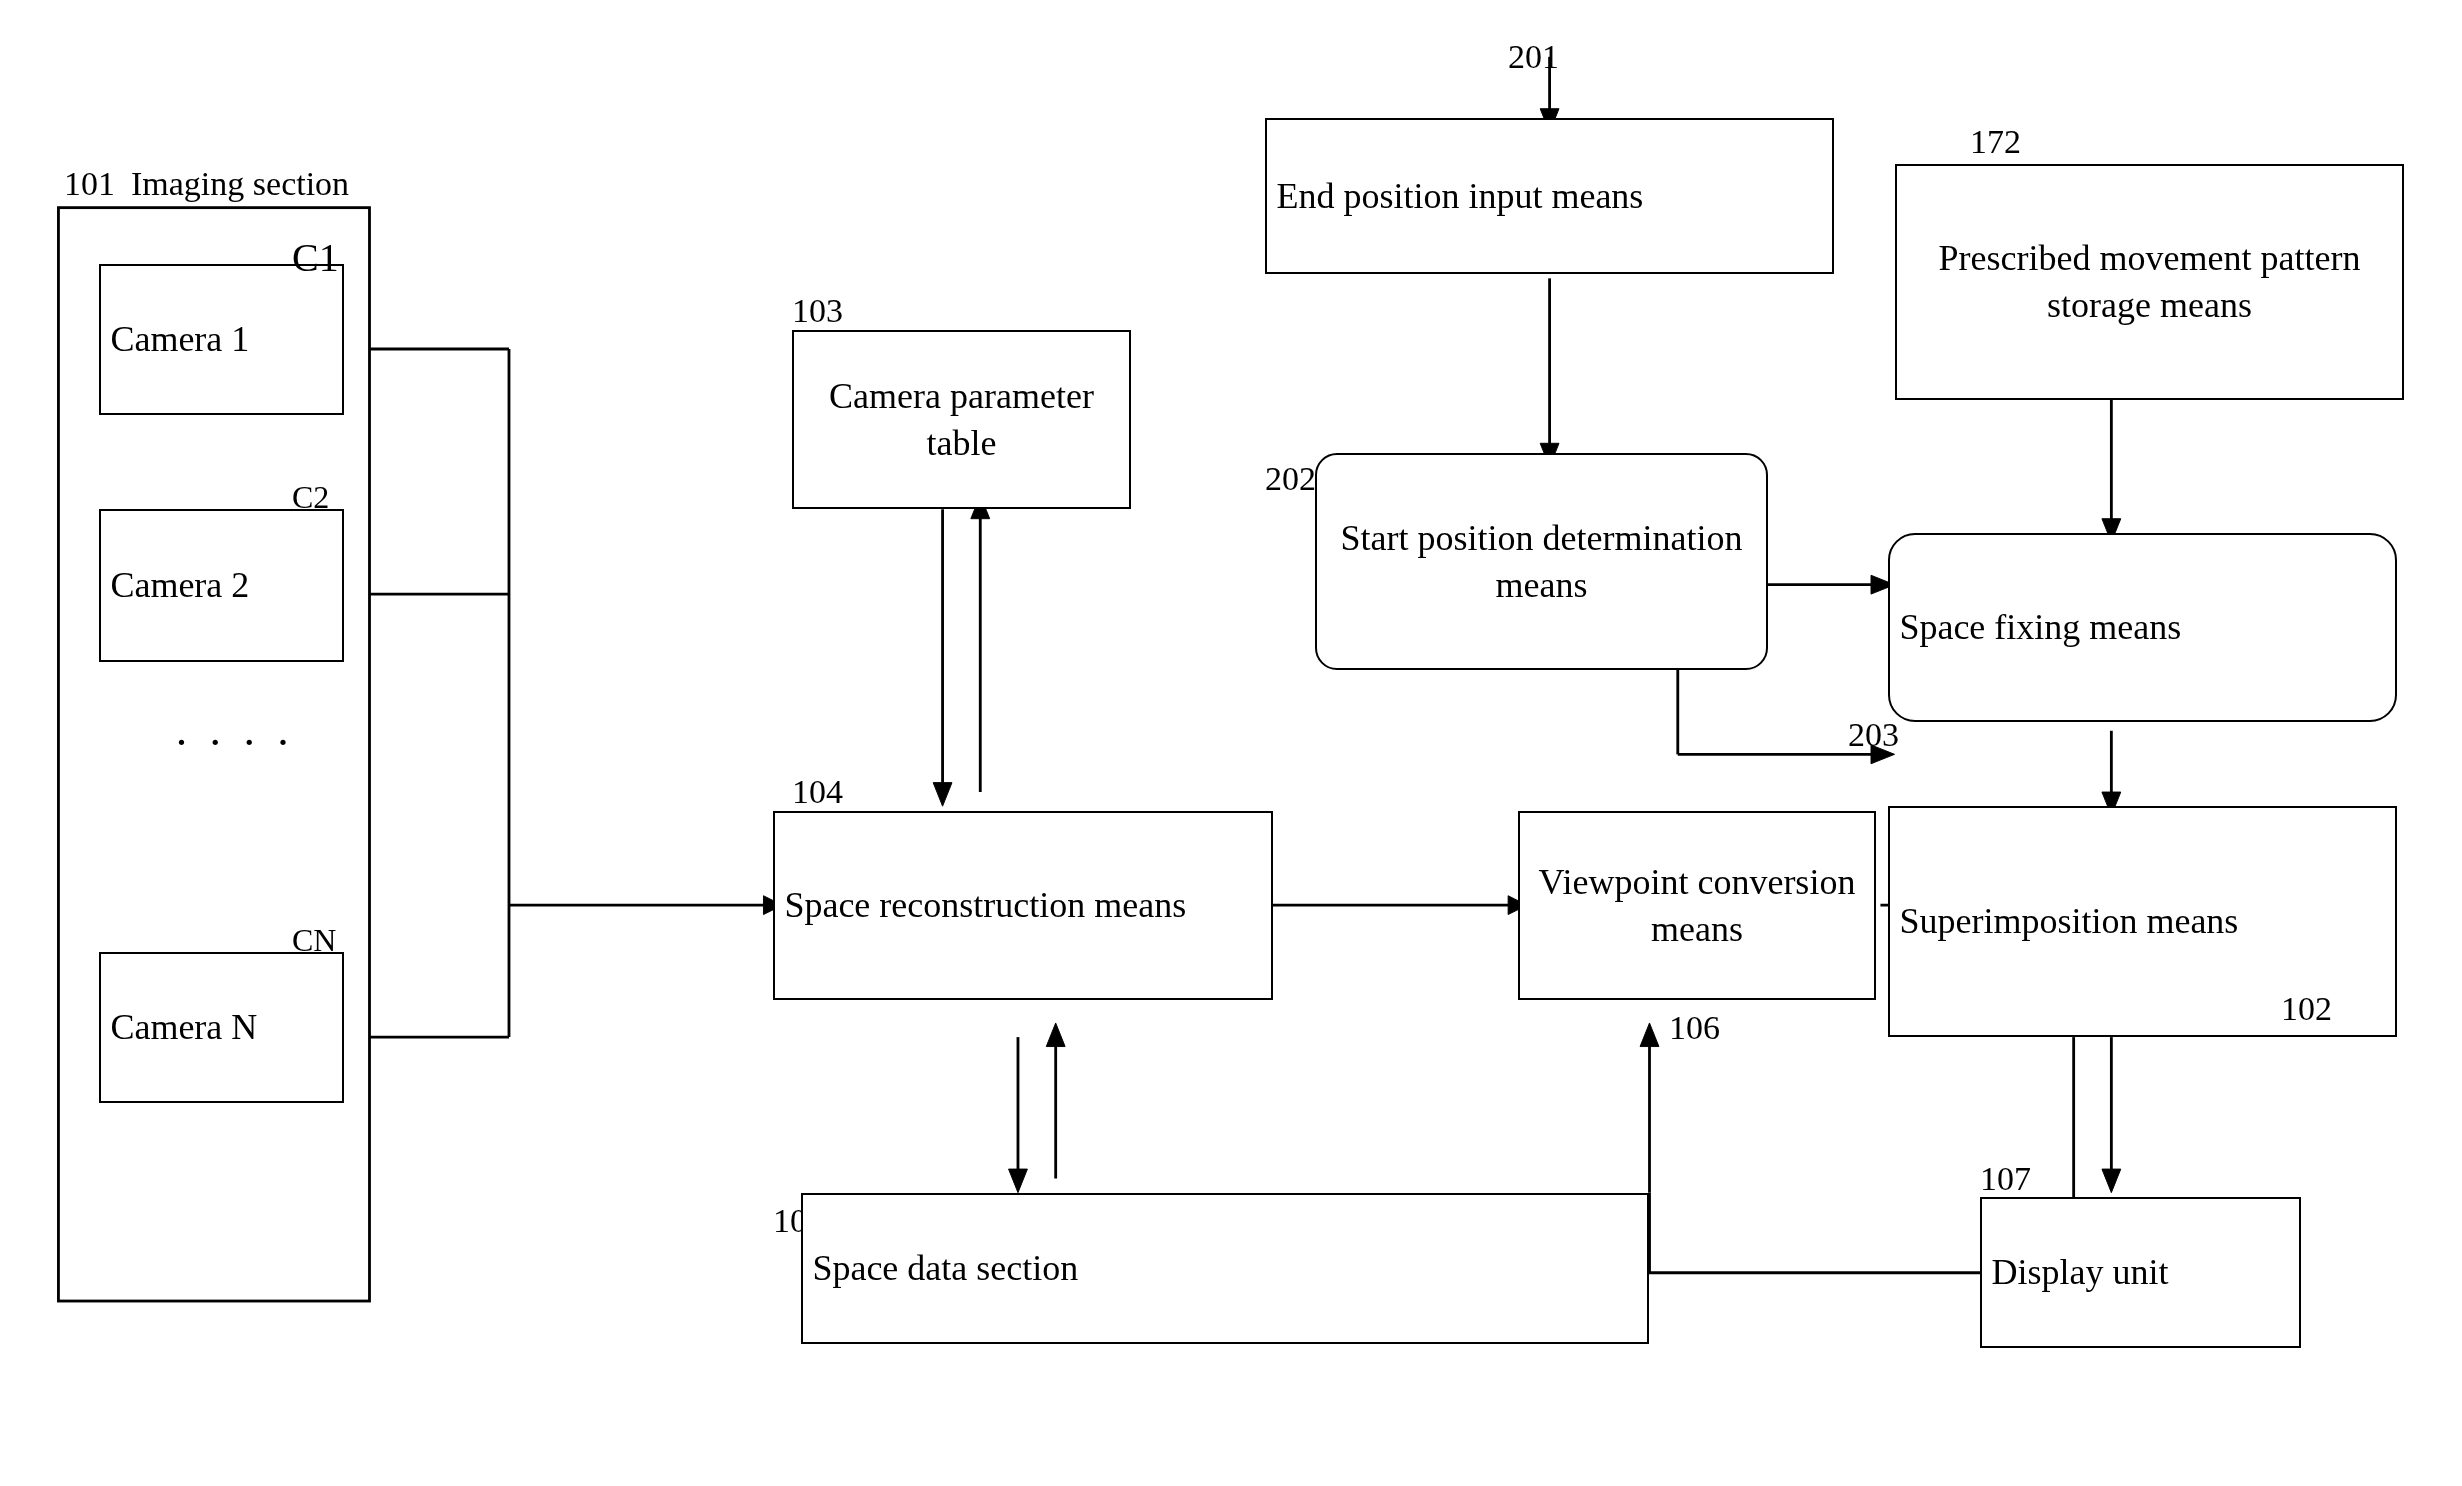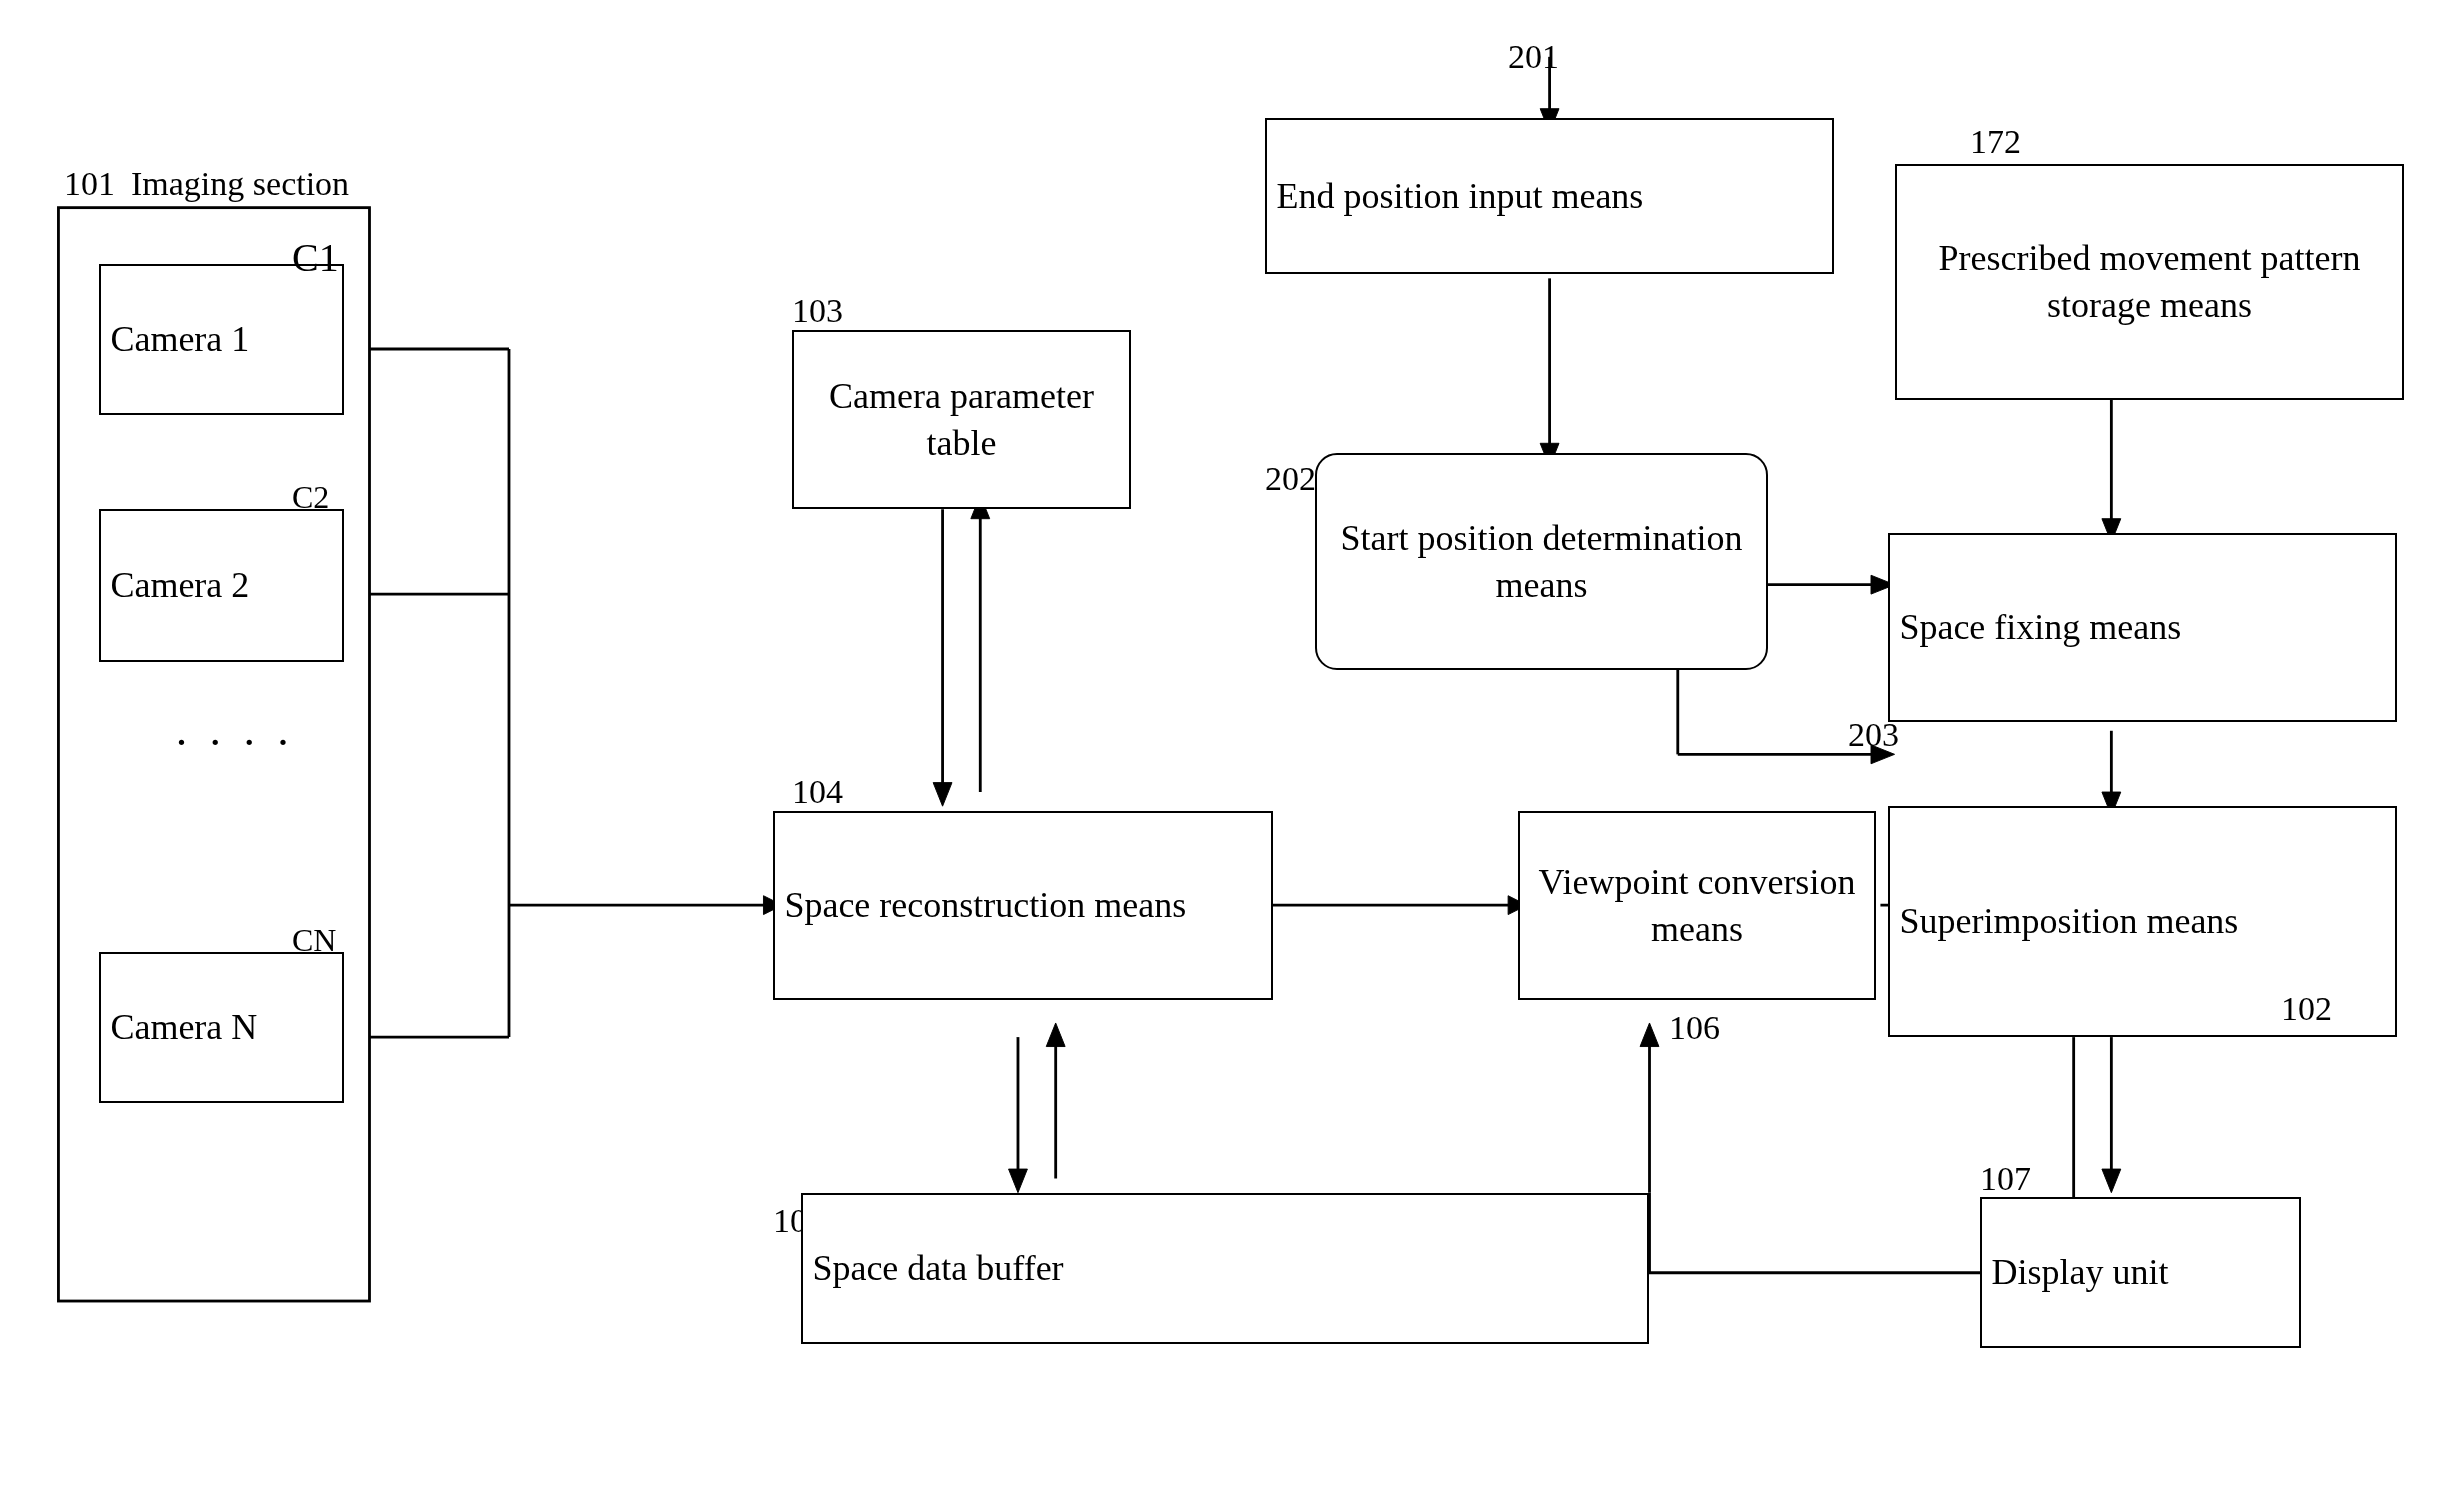--- a/index.html
+++ b/index.html
@@ -175,21 +175,21 @@
     <span>Space
 reconstruction
 means</span>
   </div>
 
   <div class="label" style="left:773px; top:1202px;">
     <span>105</span>
   </div>
 
   <div class="box" style="left:801px; top:1193px; width:848px; height:151px;">
-    <span>Space data buffer</span>
+    <span>Space data section</span>
   </div>
 
   <div class="label" style="left:1508px; top:38px;">
     <span>201</span>
   </div>
 
   <div class="box" style="left:1265px; top:118px; width:569px; height:156px;">
     <span>End position input
 means</span>
   </div>
@@ -211,21 +211,21 @@
   <div class="box" style="left:1895px; top:164px; width:509px; height:236px;">
     <span>Prescribed movement
 pattern storage
 means</span>
   </div>
 
   <div class="label" style="left:1848px; top:716px;">
     <span>203</span>
   </div>
 
-  <div class="box" style="left:1888px; top:533px; width:509px; height:189px;">
+  <div class="box" style="left:1888px; top:533px; width:509px; height:189px;border-radius:27px;">
     <span>Space fixing means</span>
   </div>
 
   <div class="label" style="left:1669px; top:1009px;">
     <span>106</span>
   </div>
 
   <div class="box" style="left:1518px; top:811px; width:358px; height:189px;">
     <span>Viewpoint
 conversion

